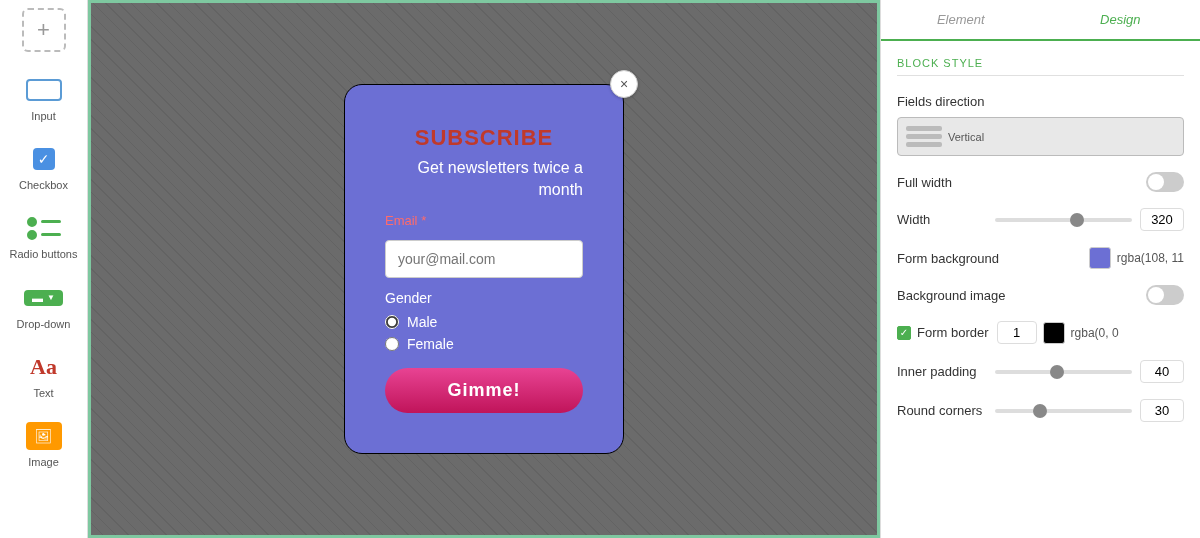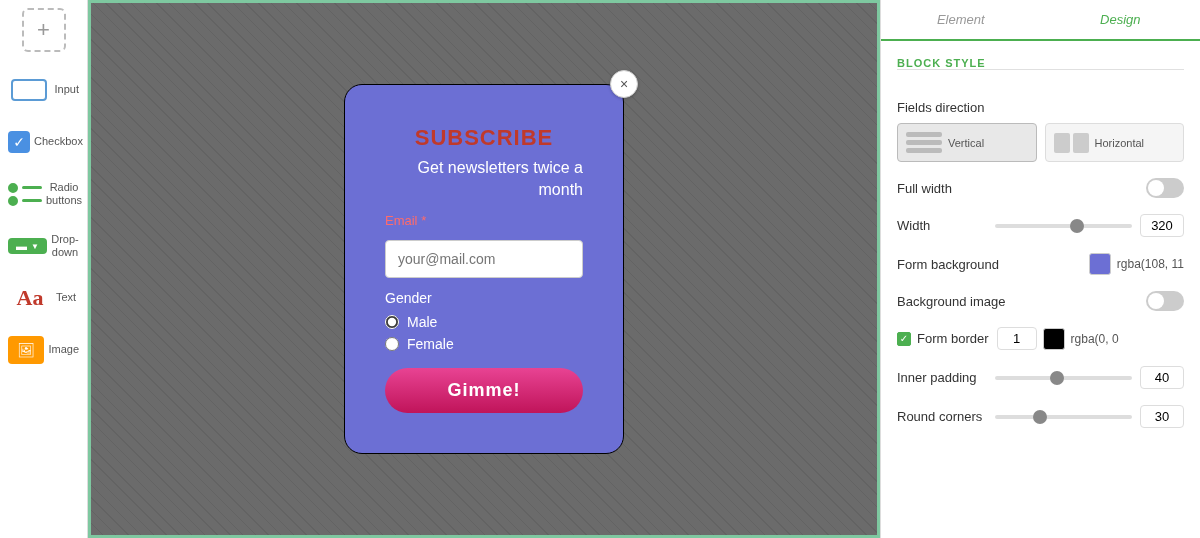--- a/index.html
+++ b/index.html
@@ -19,21 +19,21 @@
     .sidebar-add-btn {
       width: 44px; height: 44px;
       border: 2px dashed #bbb;
       border-radius: 6px;
       display: flex; align-items: center; justify-content: center;
       font-size: 22px; color: #999;
       cursor: pointer;
       margin-bottom: 12px;
     }
     .sidebar-item {
-      display: flex; flex-direction: row; align-items: center;
+      display: flex; flex-direction: column; align-items: center;
       padding: 10px 8px;
       cursor: pointer;
       width: 100%;
       gap: 4px;
     }
     .sidebar-icon {
       width: 44px; height: 32px;
       display: flex; align-items: center; justify-content: center;
     }
     .sidebar-label {
@@ -215,26 +215,27 @@
       color: #4caf50;
       border-bottom: 2px solid #4caf50;
     }
     .right-panel-content {
       padding: 16px;
       overflow-y: auto;
       flex: 1;
     }
     .section-title {
       font-size: 11px;
-      font-weight: bold;
+      font-weight: normal;
       color: #4caf50;
       letter-spacing: 1px;
       text-transform: uppercase;
       border-bottom: 1px solid #e0e0e0;
-      margin-bottom: 30px;
+      padding-bottom: 6px;
+      margin-bottom: 18px;
     }
     .prop-row {
       display: flex;
       align-items: center;
       justify-content: space-between;
       margin-bottom: 16px;
       gap: 8px;
     }
     .prop-label {
       font-size: 13px;
@@ -464,27 +465,20 @@
     <div class="prop-label" style="margin-bottom:8px;">Fields direction</div>
     <div class="direction-options">
       <div class="direction-option selected">
         <div class="direction-icon-vert">
           <div class="direction-bar-h"></div>
           <div class="direction-bar-h"></div>
           <div class="direction-bar-h"></div>
         </div>
         <span class="direction-label">Vertical</span>
       </div>
-      <div class="direction-option">
-        <div class="direction-icon-horiz">
-          <div class="direction-bar-v"></div>
-          <div class="direction-bar-v"></div>
-        </div>
-        <span class="direction-label">Horizontal</span>
-      </div>
     </div>
 
     <div class="prop-row">
       <span class="prop-label">Full width</span>
       <div class="toggle">
         <div class="toggle-knob"></div>
       </div>
     </div>
 
     <div class="prop-row">

